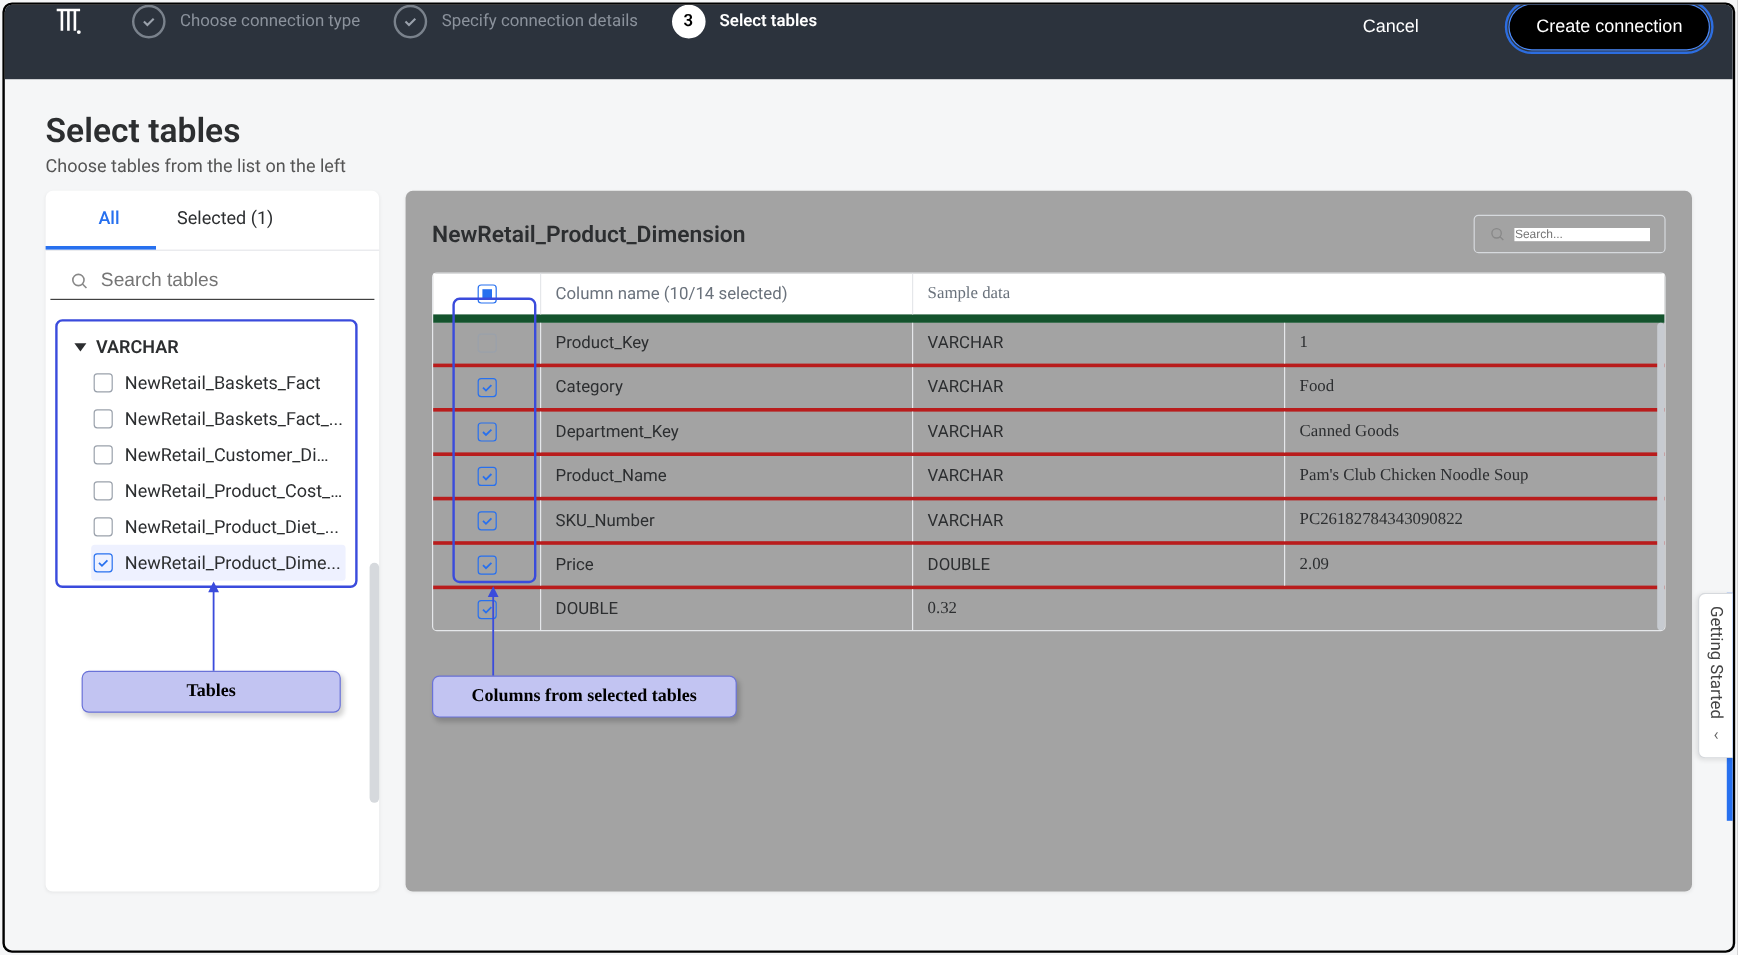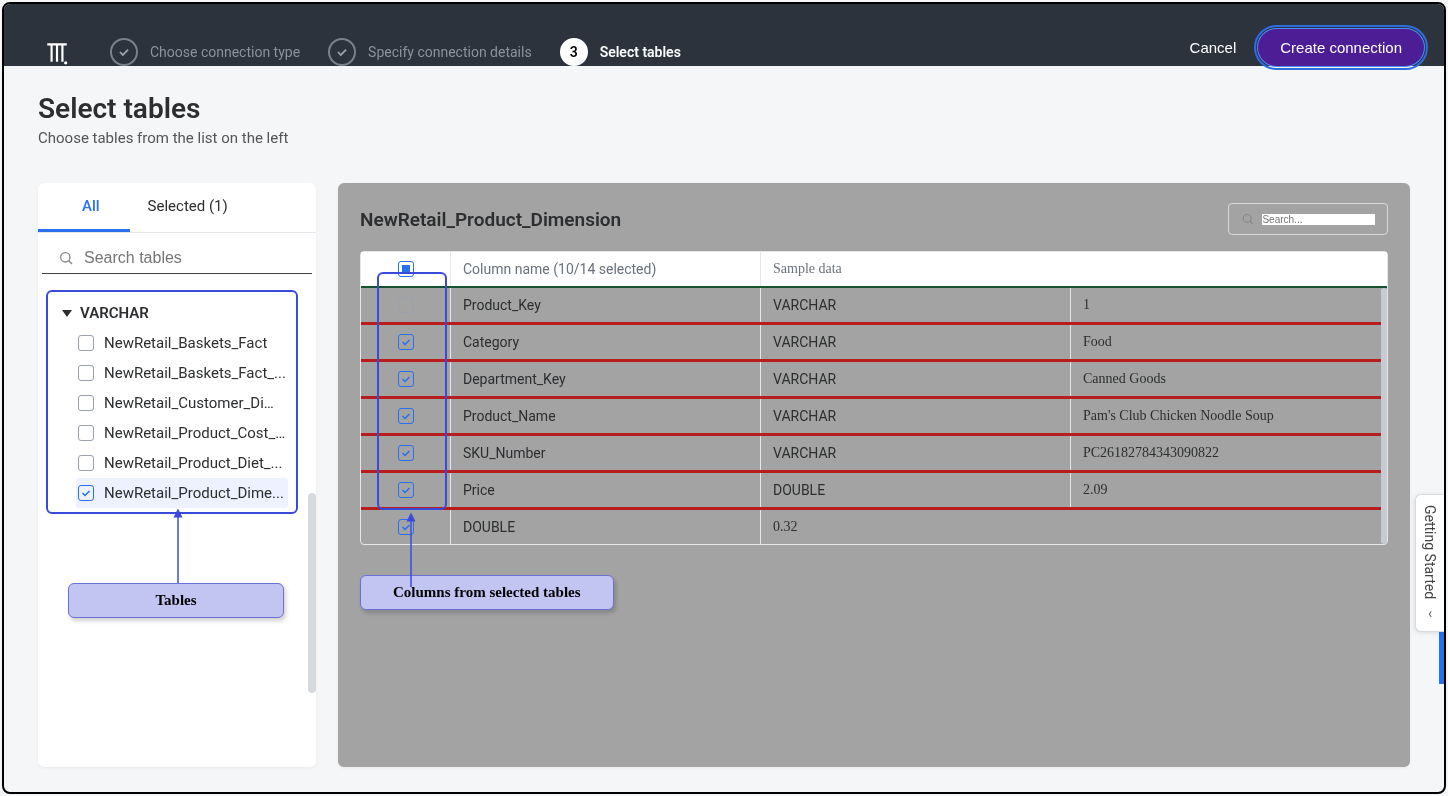--- a/index.html
+++ b/index.html
@@ -1,36 +1,36 @@
 <!DOCTYPE html>
 <html><head>
 <meta charset="utf-8">
 <style>
 * { box-sizing: border-box; margin: 0; padding: 0; }
 body { font-family: -apple-system, BlinkMacSystemFont, "Segoe UI", Roboto, sans-serif; background: #f5f6f7; color: #2c2e30; }
 .frame { border: 2px solid #000; border-radius: 8px; width: 1444px; height: 792px; margin: 2px; overflow: hidden; background: #f5f6f7; position: relative; }
 
-.topbar { background: #2c333d; height: 62px; display: flex; align-items: flex-end; padding: 0 20px; color: #fff; }
+.topbar { background: #2c333d; height: 62px; display: flex; align-items: flex-start; padding: 0 20px; color: #fff; }
 .logo { width: 26px; height: 26px; margin-right: 40px; margin-left: 20px; display:flex; align-items:center; justify-content:center;}
 .logo svg { stroke: #fff; }
 .steps { display: flex; align-items: center; gap: 28px; flex: 1; }
 .step { display: flex; align-items: center; gap: 12px; font-size: 14px; }
 .step .circle { width: 28px; height: 28px; border-radius: 50%; border: 2px solid #7a828c; display: flex; align-items: center; justify-content: center; color: #7a828c; }
 .step .circle.check svg { width: 14px; height: 14px; stroke: #9aa1ab; }
 .step .label { color: #8b929c; }
 .step.active .circle { background: #fff; border-color: #fff; color: #000; font-weight: 600; }
 .step.active .label { color: #fff; font-weight: 600; }
-.topbar-right { display: flex; align-items: center; }
+.topbar-right { display: flex; align-items: center; gap: 14px; }
 .btn { padding: 10px 22px; border-radius: 20px; font-size: 15px; cursor: pointer; border: none; }
 .btn-cancel { background: transparent; color: #fff; }
-.btn-primary { background: #4c1d95; color: #fff; border-radius: 20px; outline: 2px solid #2c6de0; outline-offset: 2px; box-shadow: 0 0 0 1px #4b8cff; }
+.btn-primary { background: #000000; color: #fff; border-radius: 20px; outline: 2px solid #2c6de0; outline-offset: 2px; box-shadow: 0 0 0 1px #4b8cff; margin-left: 40px; }
 
 .content { padding: 26px 34px; }
 .page-title { font-size: 28px; font-weight: 600; margin-bottom: 4px; }
-.page-sub { font-size: 15px; color: #555; margin-bottom: 36px; }
+.page-sub { font-size: 15px; color: #555; margin-bottom: 12px; }
 
 .layout { display: flex; gap: 22px; }
 .sidebar { width: 278px; background: #fff; border-radius: 6px; box-shadow: 0 1px 3px rgba(0,0,0,0.06); padding-bottom: 19px; height: 584px; position: relative; }
 .tabs { display: flex; border-bottom: 1px solid #e5e7ea; }
 .tab { flex: none; padding: 14px 18px; font-size: 15px; cursor: pointer; color: #2c2e30; text-align:center; }
 .tab:first-child { padding-left:44px; padding-right:30px; }
 .tab.active { color: #2770ef; border-bottom: 3px solid #2770ef; font-weight: 500; }
 .search-box { display: flex; align-items: center; gap: 10px; padding: 10px 16px 6px 16px; margin: 6px 4px 0 4px; border-bottom: 1px solid #404040; }
 .search-box input { border: none; outline: none; font-size: 16px; width: 100%; color: #333; background: transparent; }
 .search-box svg { width: 18px; height: 18px; stroke: #888; }
@@ -50,21 +50,21 @@
 
 .main { flex: 1; background: #a3a3a3; border-radius: 6px; box-shadow: 0 1px 3px rgba(0,0,0,0.06); padding: 20px 22px; height: 584px; position: relative; }
 .main-header { display: flex; justify-content: space-between; align-items: center; margin-bottom: 16px; }
 .table-name { font-size: 19px; font-weight: 600; }
 .col-search { display: flex; align-items: center; gap: 8px; border: 1px solid #d6d9dd; border-radius: 4px; padding: 7px 12px; width: 160px; }
 .col-search input { border: none; outline: none; font-size: 10px; width: 100%; }
 .col-search svg { width: 16px; height: 16px; stroke: #888; }
 
 .grid { border: 1px solid #e5e7ea; border-radius: 4px; }
 .grid-header, .grid-row { display: flex; align-items: center; border-bottom: 3px solid #b91c1c; font-size: 14px; }
-.grid-header { color: #6a727c; background: #fff; border-bottom: 2px solid #14532d; }
+.grid-header { color: #6a727c; background: #fff; border-bottom: 7px solid #14532d; }
 .grid-row:last-child { border-bottom: none; }
 .cell { padding: 9px 12px; }
 .cell-cb { width: 90px; display: flex; justify-content: center; border-right: 1px solid #e5e7ea; }
 .cell-name { width: 310px; border-right: 1px solid #e5e7ea; }
 .cell-type { width: 310px; border-right: 1px solid #e5e7ea; }
 .cell-sample { flex: 1; font-family: Liberation Serif, serif; }
 .grid-body { position: relative; }
 .grid-body::after { content:""; position:absolute; right:0; top:0; bottom:0; width:6px; background:#c7cbd1; border-radius:3px; }
 
 .callout { position: absolute; background: #c2c4f2; border: 1px solid #6a72d8; border-radius: 6px; padding: 8px 32px; font-family: Georgia, serif; font-weight: 600; font-size: 15px; box-shadow: 2px 3px 4px rgba(0,0,0,0.18); color:#000; }
@@ -280,21 +280,21 @@
                     </svg>
                   </div>
                 </div>
                 <div class="cell cell-type">DOUBLE</div>
                 <div class="cell cell-sample">0.32</div>
               </div>
             </div>
         </div>
 
         <div class="checkbox-col-highlight" style="left:39px; top:89px; width:70px; height:238px;"></div>
-        <div class="callout" style="left:22px; top:392px;">Columns from selected tables</div>
+        <div class="callout" style="left:22px; top:404px;">Columns from selected tables</div>
         <svg class="arrow-line" style="left:58px; top:328px; width:30px; height:80px;">
           <defs>
               <marker id="ah2" markerWidth="8" markerHeight="8" refX="4" refY="4" orient="auto">
                 <path d="M1,1 L7,4 L1,7 Z" fill="#3a4bdc"></path>
               </marker>
             </defs>
           <line x1="15" y1="76" x2="15" y2="6" stroke="#3a4bdc" stroke-width="1.5" marker-end="url(#ah2)"></line>
         </svg>
       </div>
     </div>

